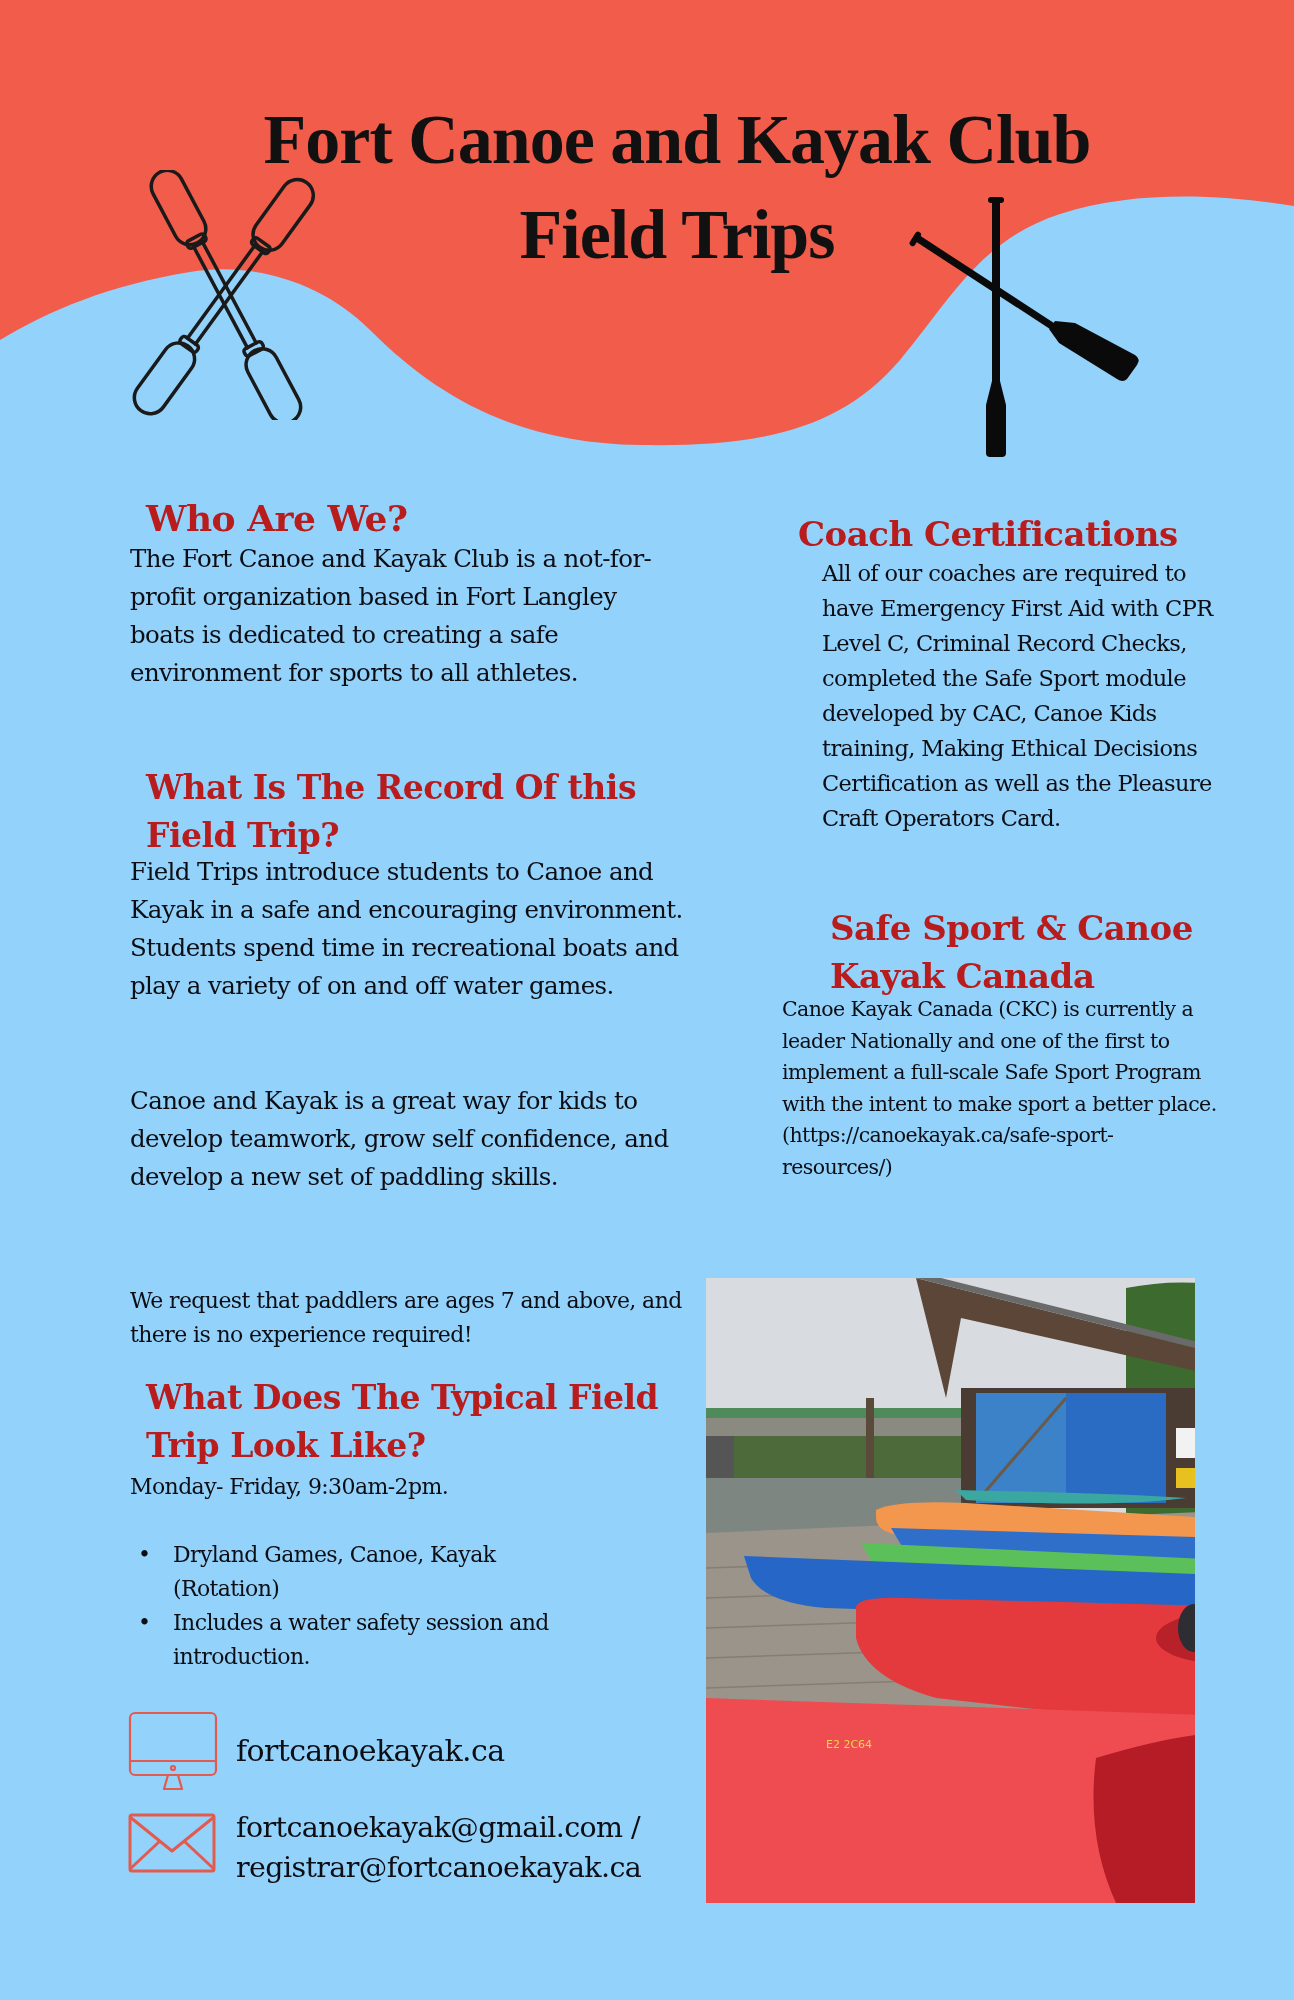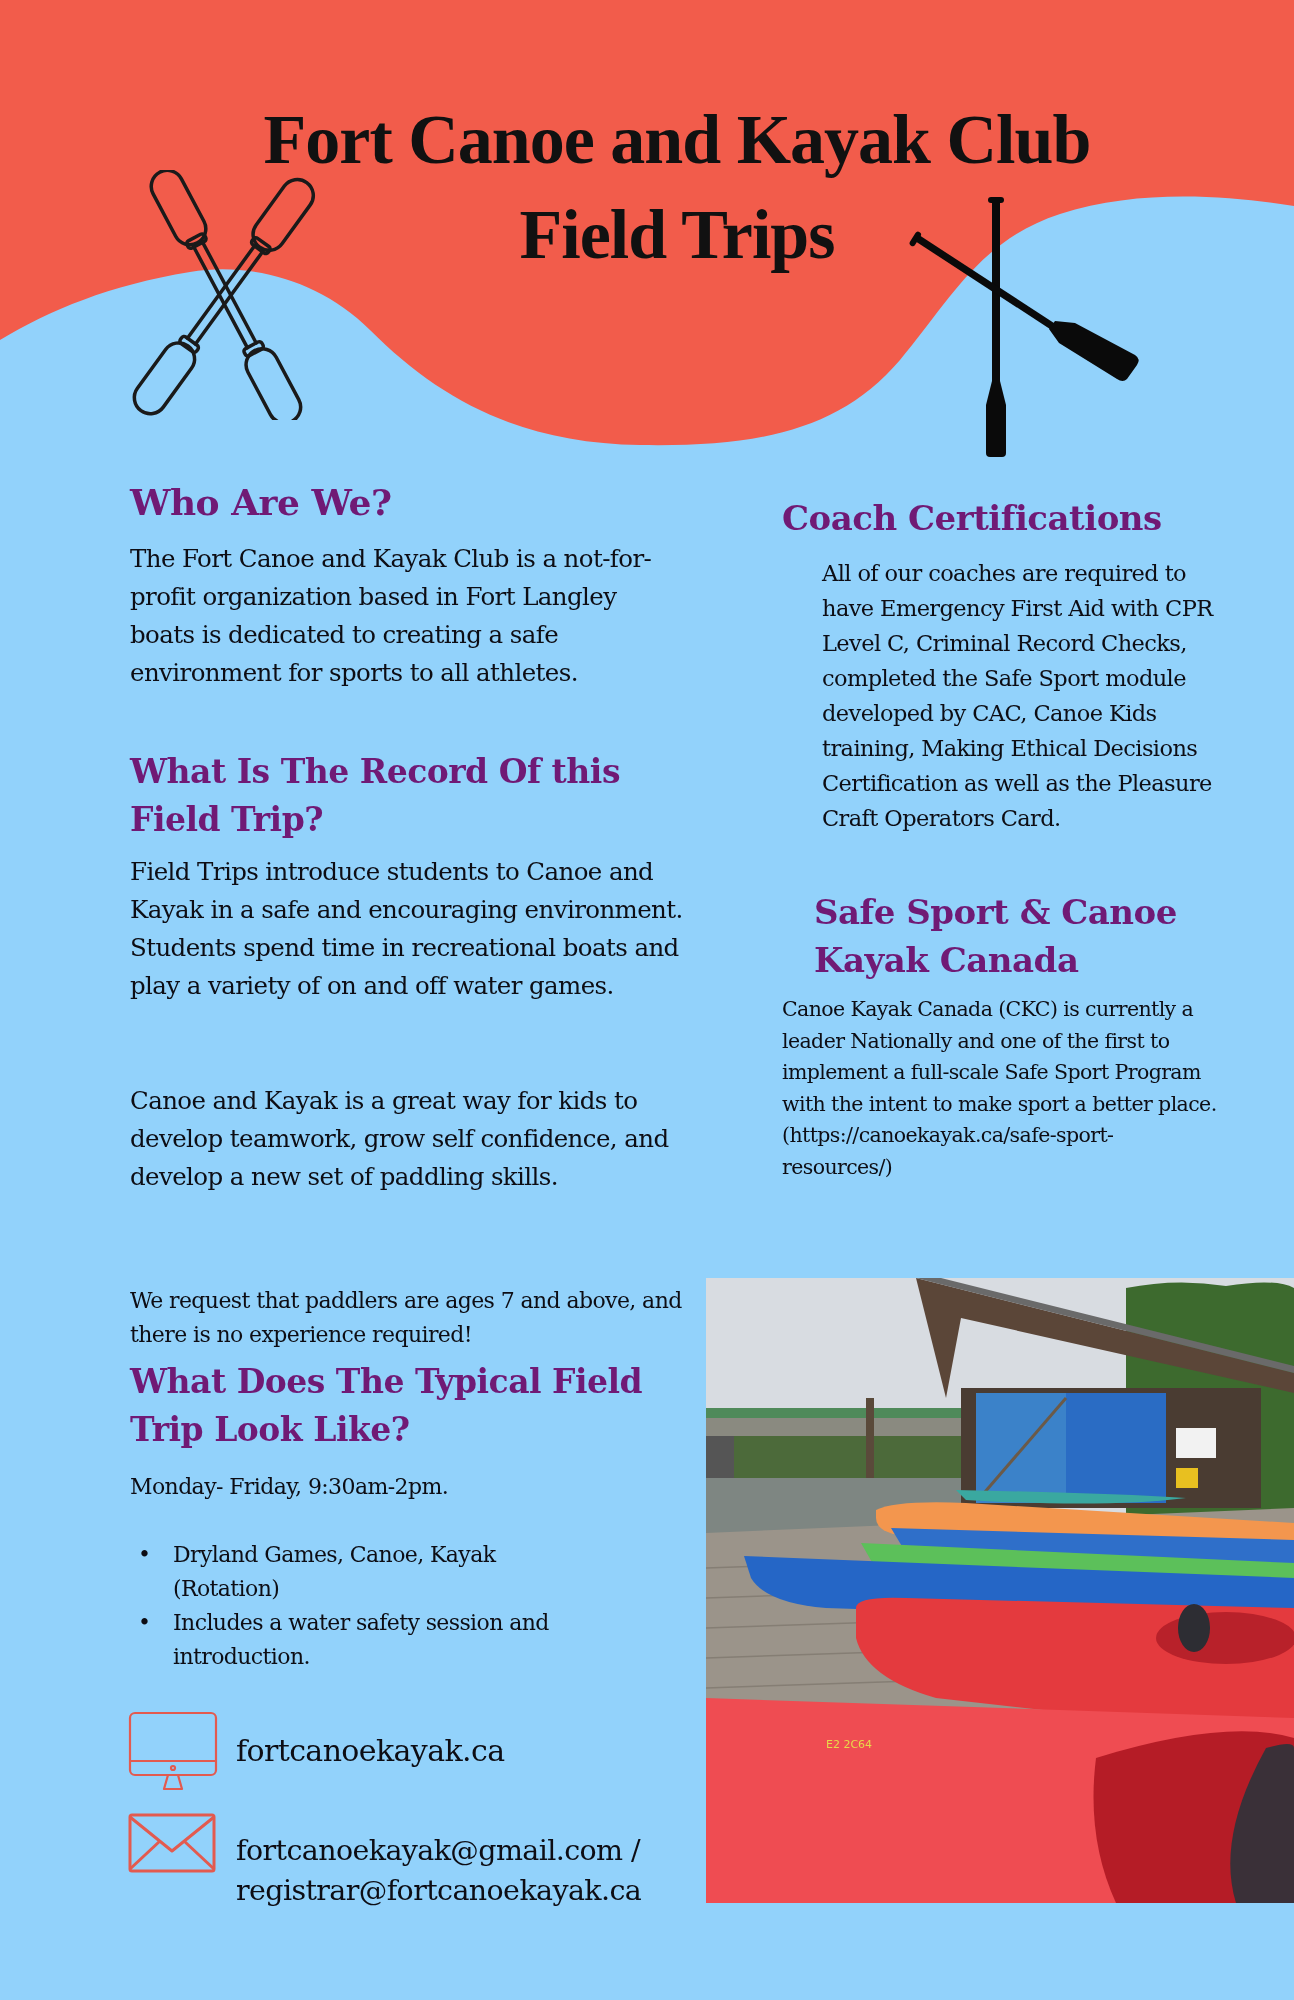--- a/index.html
+++ b/index.html
@@ -14,22 +14,22 @@
     position: absolute; left: 0; width: 1294px; text-align: center;
     font-family: "Liberation Serif", "DejaVu Serif", serif; font-weight: bold;
     color: #111; margin: 0;
   }
   .title-1 { top: 100px; font-size: 70px; letter-spacing: -1px; left: 30px; }
   .title-2 { top: 195px; font-size: 70px; letter-spacing: -1px; left: 30px; }
   .paddles-left { position: absolute; left: 105px; top: 170px; width: 240px; height: 250px; }
   .paddles-right { position: absolute; left: 905px; top: 195px; width: 240px; height: 265px; }
 
   .h2 {
-    position: absolute; margin: 0; font-weight: bold;
-    font-family: "DejaVu Serif", serif; color: #701a75;
+    position: absolute; margin: 16px; font-weight: bold;
+    font-family: "DejaVu Serif", serif; color: #b91c1c;
     letter-spacing: -0.5px;
   }
   .p {
     position: absolute; margin: 0; font-family: "DejaVu Serif", serif;
     color: #0d0d14;
   }
   
   .h-who { left: 130px; top: 478px; font-size: 36px; line-height: 48px; }
   .p-who { left: 130px; top: 540px; width: 540px; font-size: 24.5px; line-height: 38px; letter-spacing: -0.6px; }
   .h-purpose { left: 130px; top: 748px; font-size: 33px; line-height: 48px; width: 520px; }
@@ -47,25 +47,25 @@
   .p-coach { left: 782px; top: 556px; width: 420px; font-size: 22.5px; line-height: 35px; letter-spacing: -0.6px; margin-left: 40px; }
   .h-safe { left: 814px; top: 888px; font-size: 34px; line-height: 48px; width: 420px; }
   .p-safe { left: 782px; top: 994px; width: 440px; font-size: 20.5px; line-height: 31.5px; letter-spacing: -0.6px; }
 
   
   .contact-icon { position: absolute; }
   .monitor-icon { left: 128px; top: 1711px; width: 90px; height: 80px; }
   .mail-icon { left: 128px; top: 1813px; width: 88px; height: 60px; }
   .contact-text { position: absolute; margin: 0; font-size: 30px; letter-spacing: -0.6px; font-family: "DejaVu Serif", serif; }
   .web-text { left: 236px; top: 1730px; line-height: 42px; }
-  .mail-text { left: 236px; top: 1808px; line-height: 40px; font-size: 28.5px; margin-top: 23px; }
+  .mail-text { left: 236px; top: 1808px; line-height: 40px; font-size: 28.5px; }
 
   
   .photo {
-    position: absolute; left: 706px; top: 1278px; width: 588px; height: 625px; overflow: hidden;
+    position: absolute; left: 706px; top: 1278px; width: 489px; height: 625px; overflow: hidden;
     background: #737373;
   }
   .photo svg { display: block; width: 588px; height: 625px; }
 </style>
 </head>
 <body>
 
 <svg class="bg-wave" viewBox="0 0 1294 470" preserveAspectRatio="none">
   <path d="M0,0 L1294,0 L1294,206 C1230,196 1140,188 1060,214 C980,240 950,300 900,360 C840,430 760,447 640,445 C520,443 440,400 370,330 C320,280 250,262 190,272 C110,285 50,310 0,340 Z" fill="#f25c4b"></path>
 </svg>

